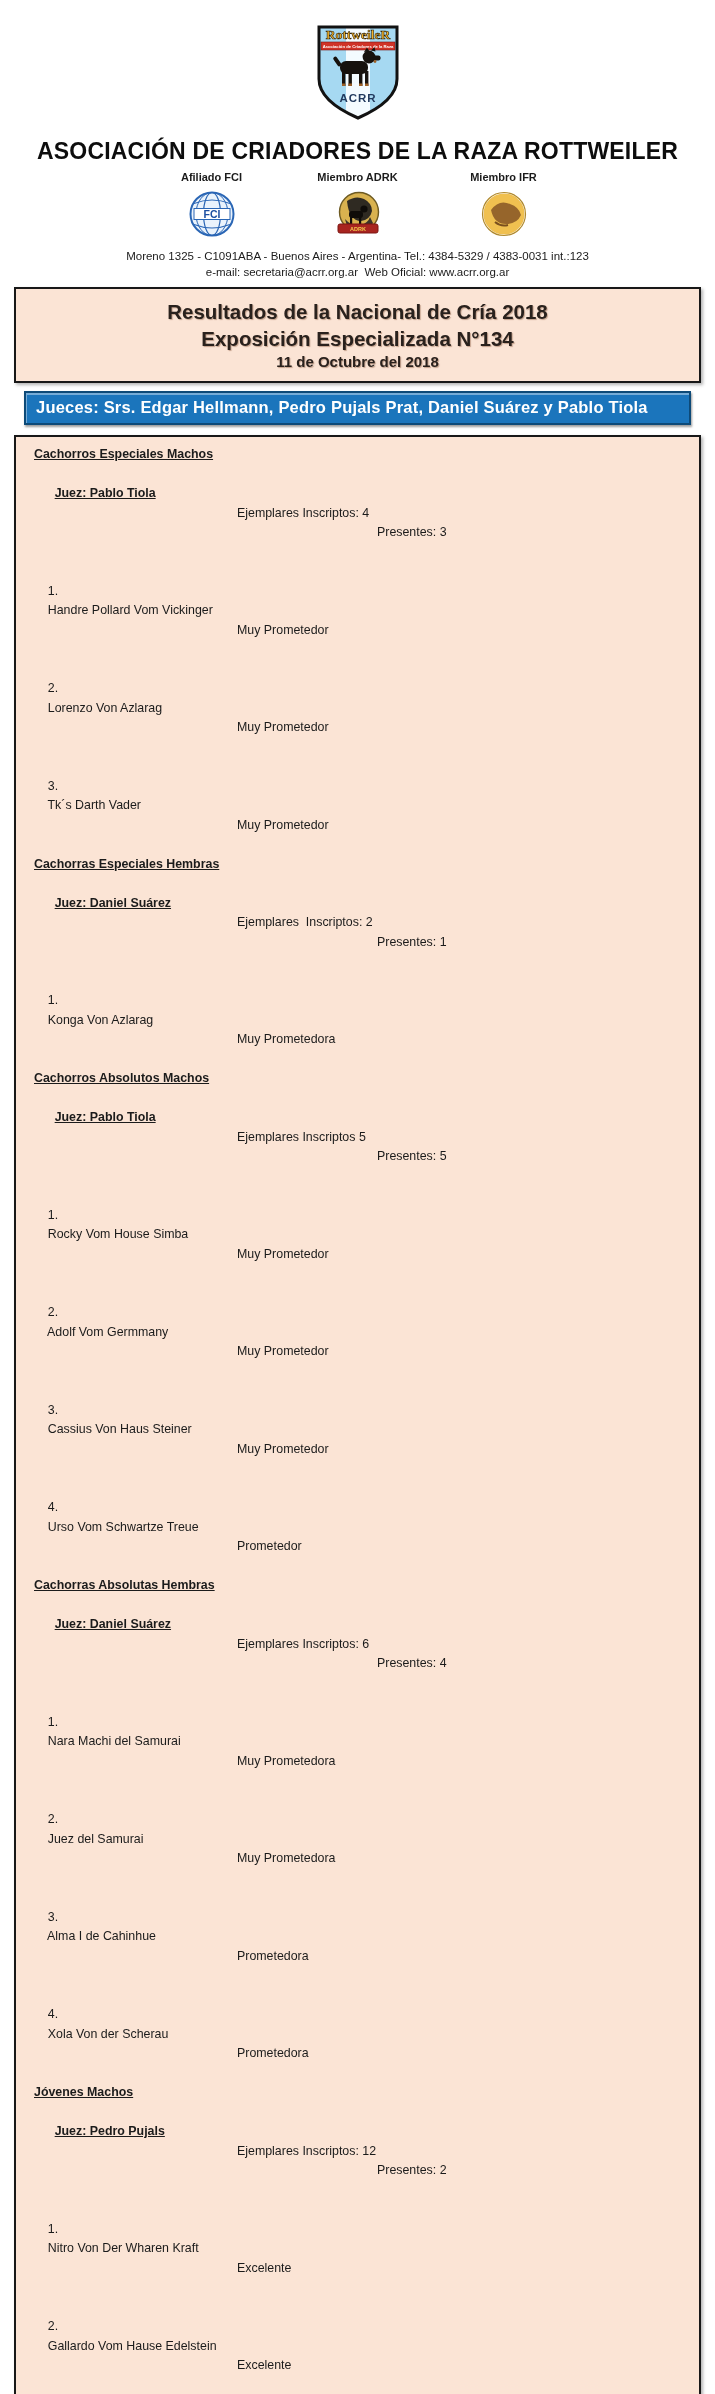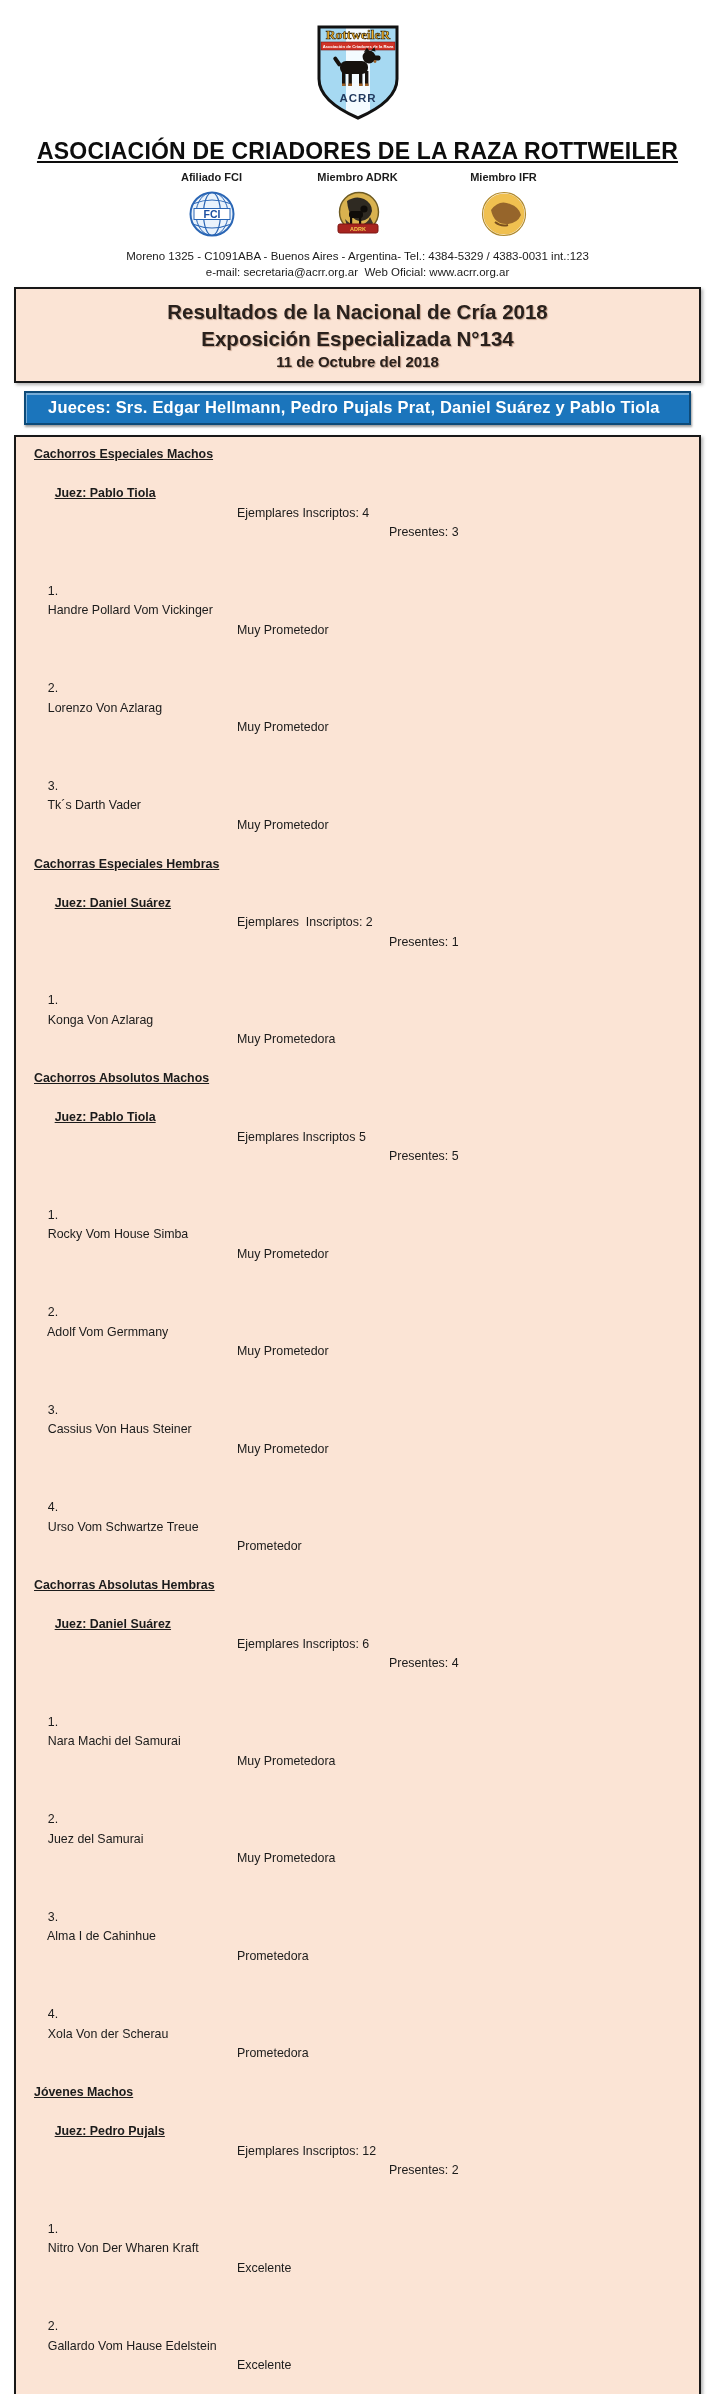--- a/index.html
+++ b/index.html
@@ -1,48 +1,48 @@
 <!DOCTYPE html>
 <html><head>
 <meta charset="utf-8">
 <style>
   html,body{margin:0;padding:0;background:#fff;}
   body{width:715px;height:2394px;font-family:"Liberation Sans",sans-serif;color:#1b1b1b;overflow:hidden;position:relative;}
 
   
   header{text-align:center;padding-top:24px;}
-  .org-title{font-size:23px;font-weight:bold;color:#0d0d0d;margin:12px 0 4px;letter-spacing:.2px;text-decoration:underline;}
+  .org-title{font-size:23px;font-weight:bold;color:#0d0d0d;margin:12px 0 4px;letter-spacing:.2px;}
   .affil-row{display:flex;justify-content:center;gap:28px;margin-top:6px;}
   .affil{width:118px;display:flex;flex-direction:column;align-items:center;}
   .affil-label{font-size:11px;font-weight:bold;margin-bottom:6px;}
   .addr{font-size:11.5px;font-weight:normal;line-height:14px;margin-top:2px;white-space:pre;}
   .addr.first{margin-top:10px;}
 
   
   .title-box{margin:8px 14px 0;border:2px solid #181818;background:#fbe4d5;
     text-align:center;padding:9px 0 9px;box-shadow:2px 2px 3px rgba(90,90,90,.45);}
   .t-big{font-size:20.5px;font-weight:bold;color:#29211d;line-height:27px;
     text-shadow:1px 1px 1px rgba(150,105,80,.55);}
   .t-small{font-size:15px;font-weight:bold;color:#29211d;line-height:20px;
     text-shadow:1px 1px 1px rgba(150,105,80,.55);}
 
   
   .judges-bar{margin:8px 24px 0;background:#1b75bc;border:2px solid #0d4a78;
     box-shadow:inset 1px 2px 0 rgba(255,255,255,.4), 1px 2px 2px rgba(60,60,60,.5);
-    color:#fff;font-size:16.5px;font-weight:600;padding:5px 22px 6px;letter-spacing:.2px;white-space:pre;}
+    color:#fff;font-size:16.5px;font-weight:600;padding:5px 10px 6px;letter-spacing:.2px;white-space:pre;}
 
   
   .results-box{margin:10px 14px 0;border:2px solid #181818;background:#fbe4d5;
     padding:8px 16px 10px 18px;box-shadow:2px 2px 3px rgba(90,90,90,.45);
     font-size:12.4px;}
   .row{position:relative;line-height:19.5px;white-space:pre;}
   .cat{font-weight:bold;text-decoration:underline;}
   .judge{font-weight:bold;text-decoration:underline;}
   .ins{position:absolute;left:203px;}
-  .pres{position:absolute;left:355px;}
+  .pres{position:absolute;left:343px;}
   .num{display:inline-block;width:23px;}
   .rt{position:absolute;left:203px;}
 </style>
 </head>
 <body>
 
 <header>
   <svg width="86" height="98" viewBox="0 0 86 98" aria-hidden="true">
     <defs>
         <clipPath id="sh">

